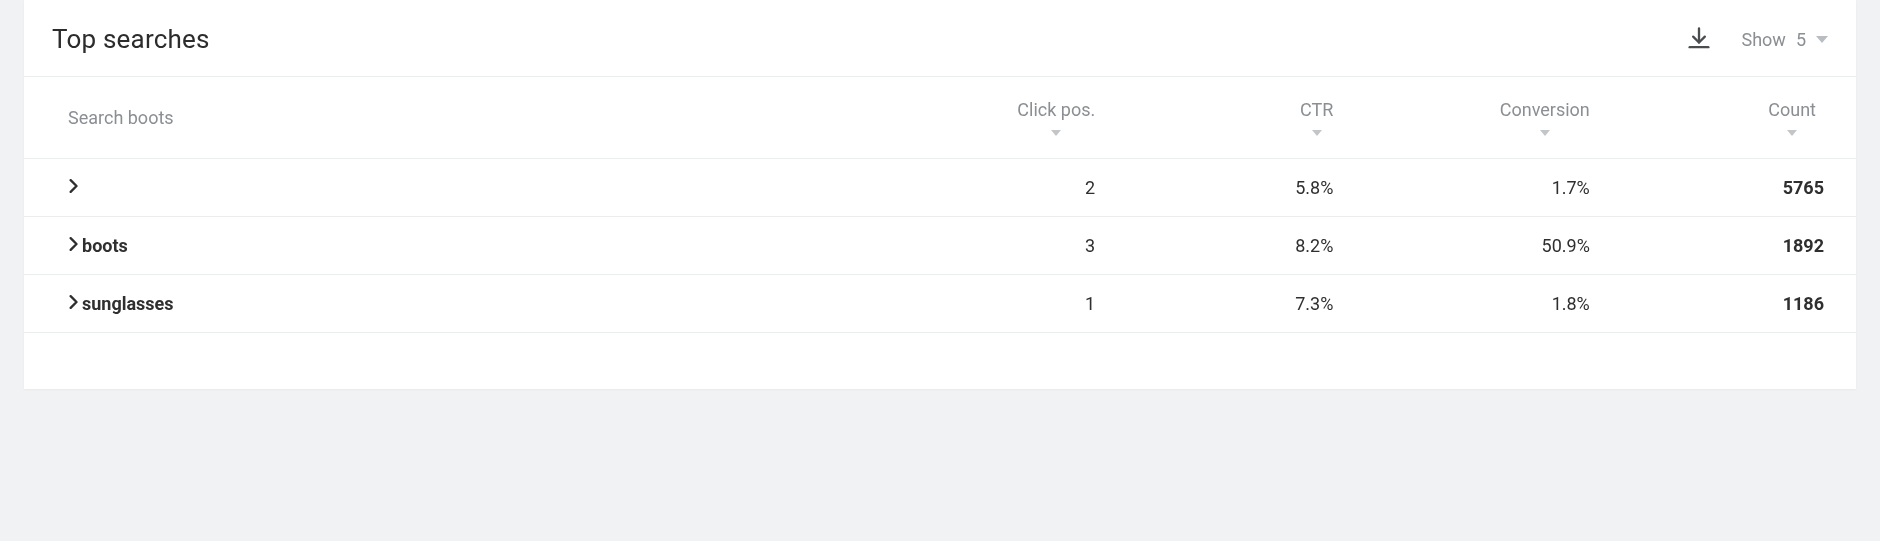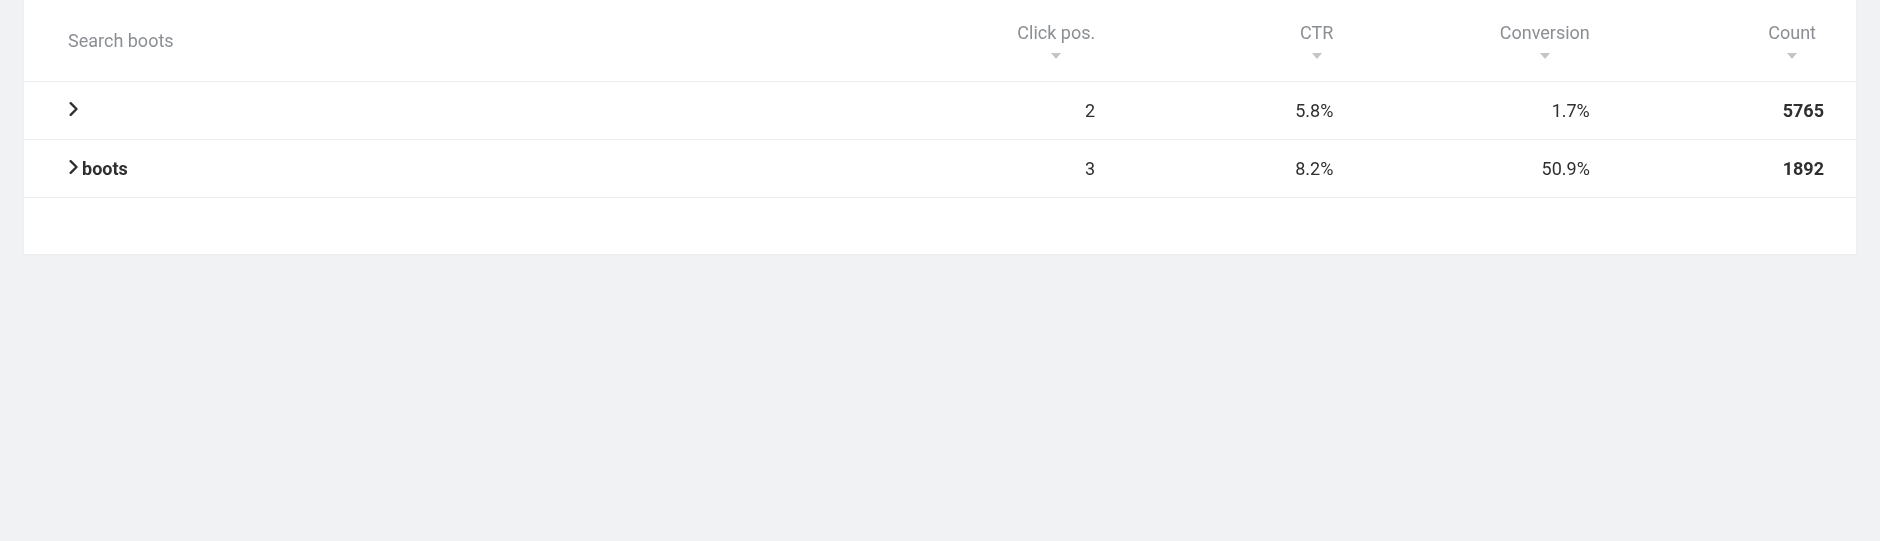--- a/index.html
+++ b/index.html
@@ -116,20 +116,37 @@
   col.c-term { width: 46%; }
   col.c-click { width: 14%; }
   col.c-ctr { width: 13%; }
   col.c-conv { width: 14%; }
   col.c-count { width: 13%; }
 </style>
 </head>
 <body>
 
 <div class="card">
+  <div class="card-header">
+    <div class="title">Top searches</div>
+    <div class="header-right">
+      <span class="download-icon">
+        <svg width="28" height="28" viewBox="0 0 24 24" fill="none" stroke="#4a4d50" stroke-width="2" stroke-linecap="round" stroke-linejoin="round">
+          <path d="M12 3v12"></path>
+          <path d="M7 10l5 5 5-5"></path>
+          <path d="M4 19h16"></path>
+        </svg>
+      </span>
+      <div class="show-group">
+        <span>Show</span>
+        <span class="show-val">5</span>
+        <span class="caret-down"></span>
+      </div>
+    </div>
+  </div>
 
   <table>
     <colgroup>
       <col class="c-term">
         <col class="c-click">
         <col class="c-ctr">
         <col class="c-conv">
         <col class="c-count">
     </colgroup>
     <thead>
@@ -187,16 +204,30 @@
                   <path d="M2 1l5 5-5 5"></path>
                 </svg></span>
               <span class="term-text">boots</span>
             </div>
           </td>
           <td class="col-num">3</td>
           <td class="col-num">8.2%</td>
           <td class="col-num">50.9%</td>
           <td class="col-num col-count">1892</td>
         </tr>
+        <tr>
+          <td class="col-term">
+            <div class="term-cell">
+              <span class="row-chevron"><svg width="10" height="14" viewBox="0 0 8 12" fill="none" stroke="#2f2f2f" stroke-width="2" stroke-linecap="round" stroke-linejoin="round">
+                  <path d="M2 1l5 5-5 5"></path>
+                </svg></span>
+              <span class="term-text">sunglasses</span>
+            </div>
+          </td>
+          <td class="col-num">1</td>
+          <td class="col-num">7.3%</td>
+          <td class="col-num">1.8%</td>
+          <td class="col-num col-count">1186</td>
+        </tr>
       </tbody>
   </table>
   <div class="table-bottom-space"></div>
 </div>
 
 </body></html>

